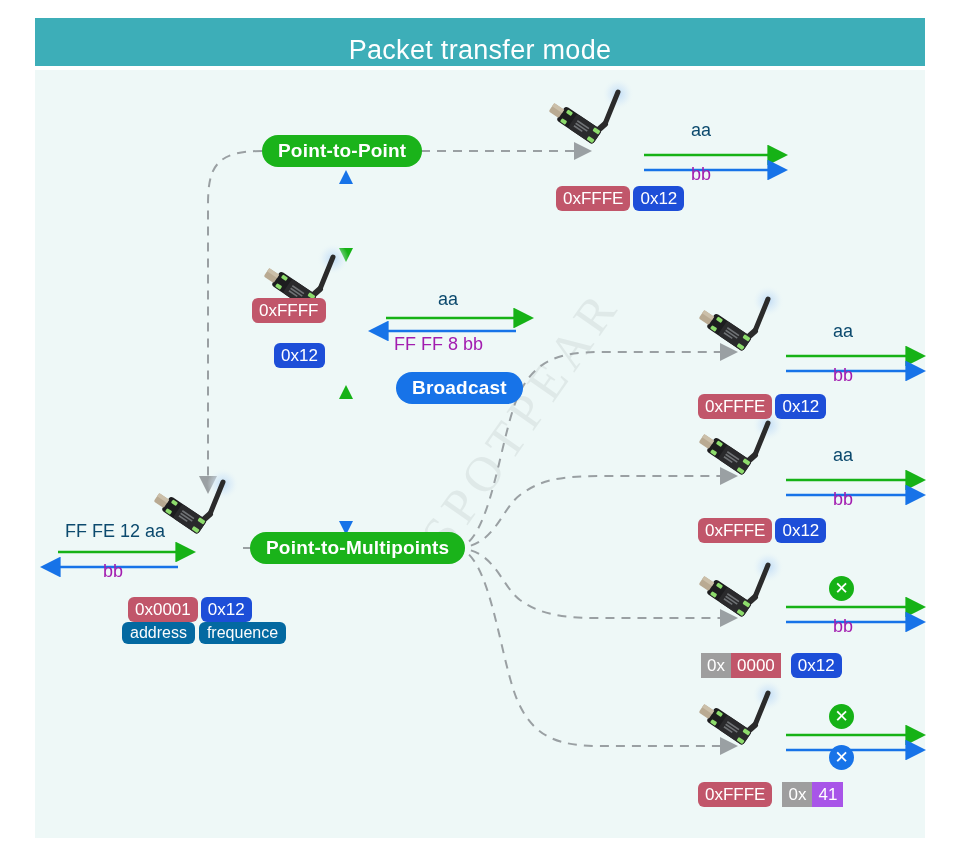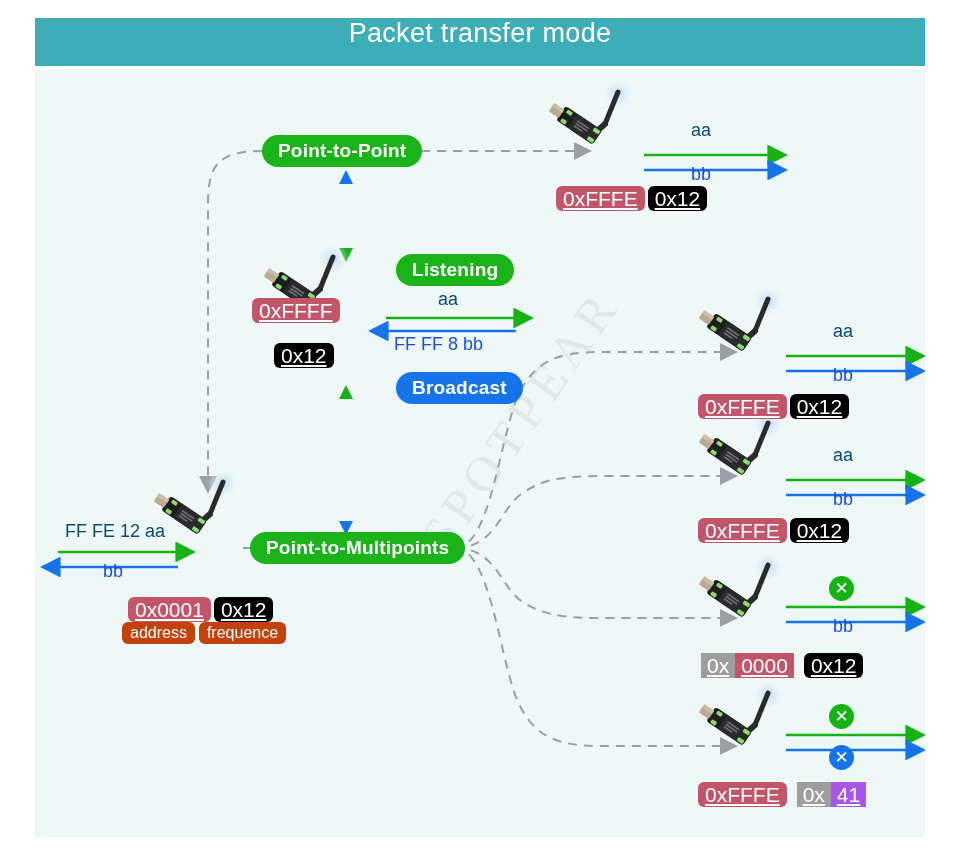--- a/index.html
+++ b/index.html
@@ -1,45 +1,45 @@
 <!DOCTYPE html>
 <html><head>
 <meta charset="utf-8">
 <style>
   html,body{margin:0;padding:0;background:#ffffff;}
   body{font-family:"Liberation Sans",sans-serif;}
   #page{position:relative;width:960px;height:856px;overflow:hidden;background:#ffffff;}
   #header{position:absolute;left:35px;top:18px;width:890px;height:48px;background:#3daeb8;
-          display:flex;align-items:flex-start;justify-content:center;}
+          display:flex;align-items:flex-end;justify-content:center;}
   #header-title{color:#ffffff;font-size:27px;font-weight:400;letter-spacing:.3px;}
   #canvas-bg{position:absolute;left:35px;top:70px;width:890px;height:768px;background:#eef8f7;}
   #svg-layer{position:absolute;left:0;top:0;width:960px;height:856px;}
   
   .pill{position:absolute;display:flex;align-items:center;justify-content:center;
         border-radius:18px;color:#fff;font-size:19px;font-weight:600;white-space:nowrap;
         padding:0 16px;height:32px;letter-spacing:.2px;}
   .pill.green{background:#1ab31a;}
   .pill.blue{background:#1773e8;}
   
   .badgerow{position:absolute;display:flex;align-items:center;gap:3px;white-space:nowrap;}
   .badge{display:flex;align-items:center;height:25px;padding:0 7px;border-radius:6px;
-         color:#fff;font-size:21px;line-height:1;text-decoration:underline;}
+         color:#fff;font-size:17px;line-height:1;}
   .badge.red{background:#c1566a;}
-  .badge.purple{background:#000000;}
+  .badge.purple{background:#1d4ed8;}
   .badge.split{padding:7px;overflow:hidden;display:flex;}
   .badge.split > span{display:flex;align-items:center;height:25px;padding:0 6px;}
   .sp-gray{background:#9e9e9e;}
   .sp-red{background:#c1566a;}
   .sp-purple{background:#a855e8;}
   .sublabel{display:flex;align-items:center;height:22px;padding:0 8px;border-radius:6px;
-            background:#c2410c;color:#fbfbfb;font-size:16px;line-height:1;}
+            background:#0369a1;color:#fbfbfb;font-size:16px;line-height:1;}
   
   .atext{position:absolute;font-size:18px;white-space:nowrap;}
   .atext.green{color:#0c4a6e;}
-  .atext.blue{color:#1d4ed8;}
+  .atext.blue{color:#a21caf;}
   
   .cx{position:absolute;width:25px;height:25px;border-radius:50%;
       display:flex;align-items:center;justify-content:center;color:#fff;font-size:17px;
       font-weight:400;line-height:1;}
   .cx.green{background:#16b216;}
   .cx.blue{background:#1773e8;}
   #watermark{position:absolute;left:392px;top:322px;width:230px;height:230px;
              pointer-events:none;}
   #watermark span{position:absolute;left:-16px;top:86px;width:265px;text-align:center;
              font-family:"Liberation Serif",serif;font-size:50px;letter-spacing:7px;
@@ -181,21 +181,20 @@
       <line x1="786" y1="607" x2="908" y2="607" stroke="#16b216" stroke-width="2.6" marker-end="url(#mk-green)"></line>
       <line x1="786" y1="622" x2="908" y2="622" stroke="#1773e8" stroke-width="2.6" marker-end="url(#mk-blue)"></line>
     </g>
     <g>
       <line x1="786" y1="735" x2="908" y2="735" stroke="#16b216" stroke-width="2.6" marker-end="url(#mk-green)"></line>
       <line x1="786" y1="750" x2="908" y2="750" stroke="#1773e8" stroke-width="2.6" marker-end="url(#mk-blue)"></line>
     </g>
   </svg>
 
   <div class="pill green" style="left:262px;top:135px;">Point-to-Point</div>
-  <div class="pill green" style="left:396px;top:254px;">Listening</div>
   <div class="pill blue" style="left:396px;top:372px;">Broadcast</div>
   <div class="pill green" style="left:250px;top:532px;">Point-to-Multipoints</div>
 
   <div class="atext green" style="left:691px;top:120px;">aa</div>
   <div class="atext blue" style="left:691px;top:164px;">bb</div>
   <div class="badgerow" style="left:556px;top:186px;">
     <div class="badge red">0xFFFE</div>
     <div class="badge purple">0x12</div>
   </div>
 

